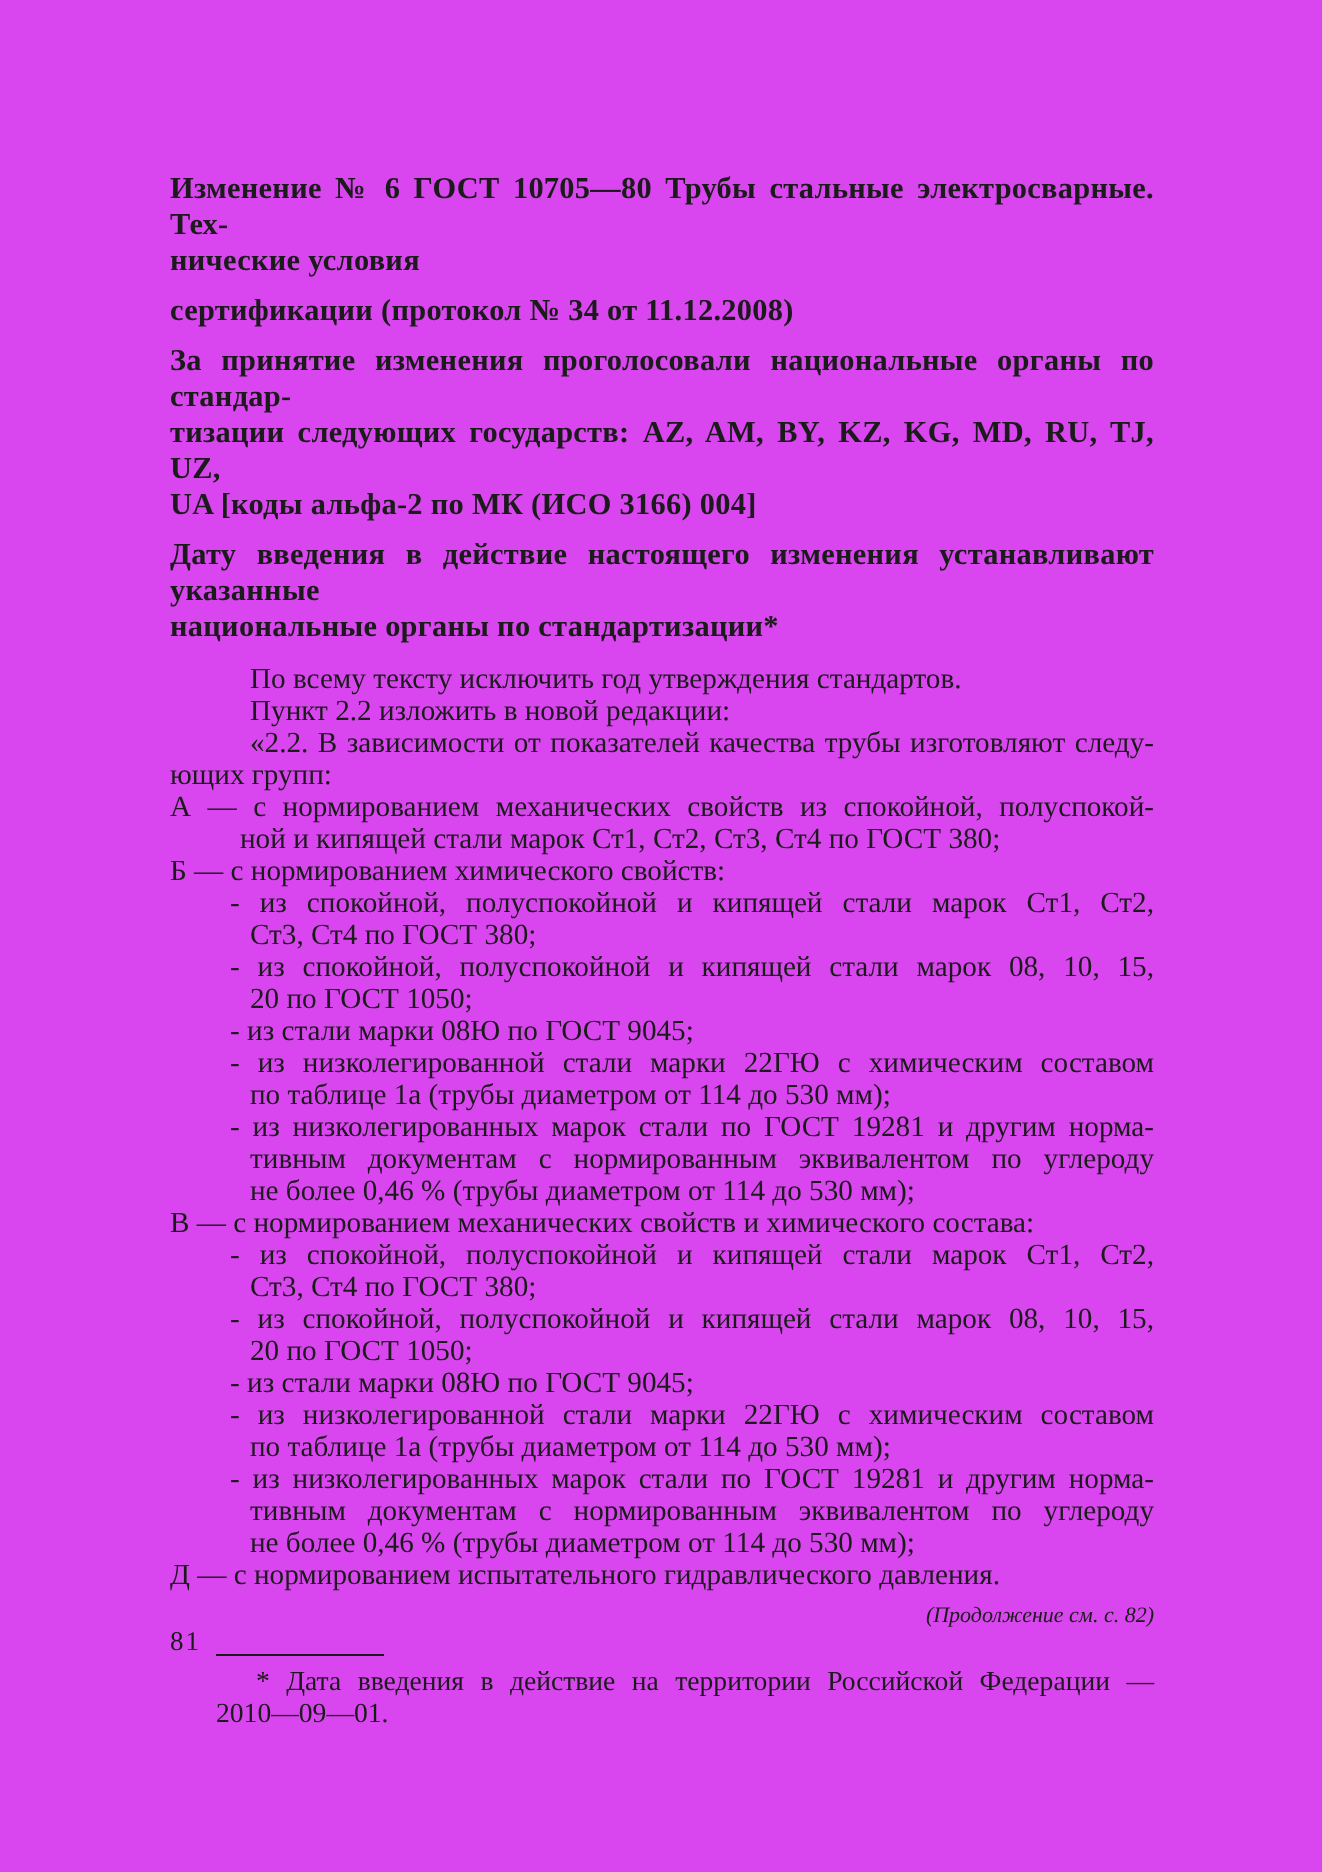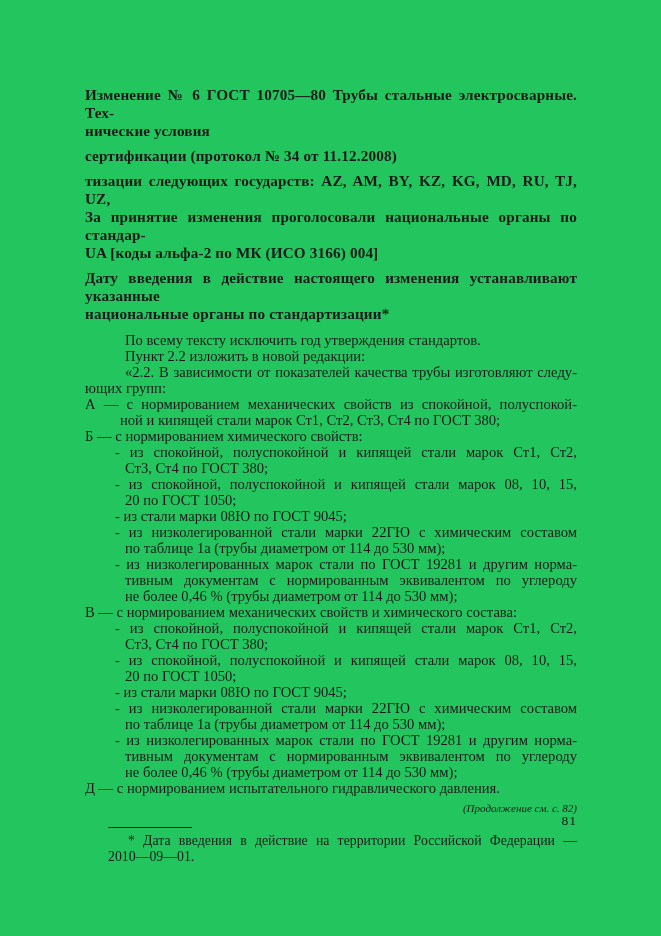--- a/index.html
+++ b/index.html
@@ -11,21 +11,21 @@
     height: 936px;
     background: #ffffff;
     position: relative;
     font-family: "Liberation Serif", "DejaVu Serif", serif;
     color: #1b1b1b;
     overflow: hidden;
   }
   .sheet {
     position: absolute;
     inset: 0;
-    background: #22c55e;
+    background: #d946ef;
   }
   .content {
     position: absolute;
     left: 85px;
     top: 86px;
     width: 492px;
   }
 
   
   .header-block { }
@@ -81,42 +81,42 @@
     text-align: justify;
     text-align-last: justify;
   }
 
   
   .page-number {
     position: absolute;
     left: 85px;
     top: 813px;
     width: 492px;
-    text-align: right;
+    text-align: left;
     font-size: 13.5px;
     letter-spacing: 1px;
   }
 </style>
 </head>
 <body>
 
 <div class="sheet">
   <div class="content">
 
     <div class="header-block">
         <div class="para-bold">
           <div class="line first just">Изменение № 6 ГОСТ 10705—80 Трубы стальные электросварные. Тех-</div>
           <div class="line cont">нические условия</div>
         </div>
         <div class="para-bold">
           <div class="line cont">сертификации (протокол № 34 от 11.12.2008)</div>
         </div>
         <div class="para-bold">
+          <div class="line first just">За принятие изменения проголосовали национальные органы по стандар-</div>
           <div class="line cont just">тизации следующих государств: AZ, AM, BY, KZ, KG, MD, RU, TJ, UZ,</div>
-          <div class="line first just">За принятие изменения проголосовали национальные органы по стандар-</div>
           <div class="line cont">UA [коды альфа-2 по МК (ИСО 3166) 004]</div>
         </div>
         <div class="para-bold">
           <div class="line first just">Дату введения в действие настоящего изменения устанавливают указанные</div>
           <div class="line cont">национальные органы по стандартизации*</div>
         </div>
       </div>
 
     <div class="body-block">
         <div class="para indented">

